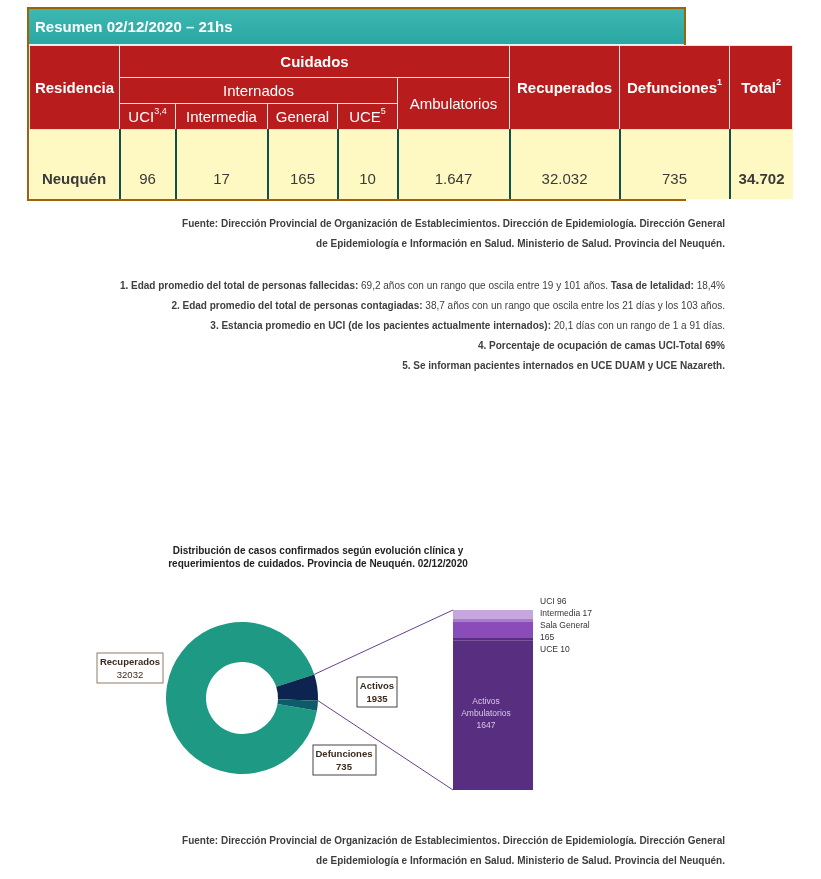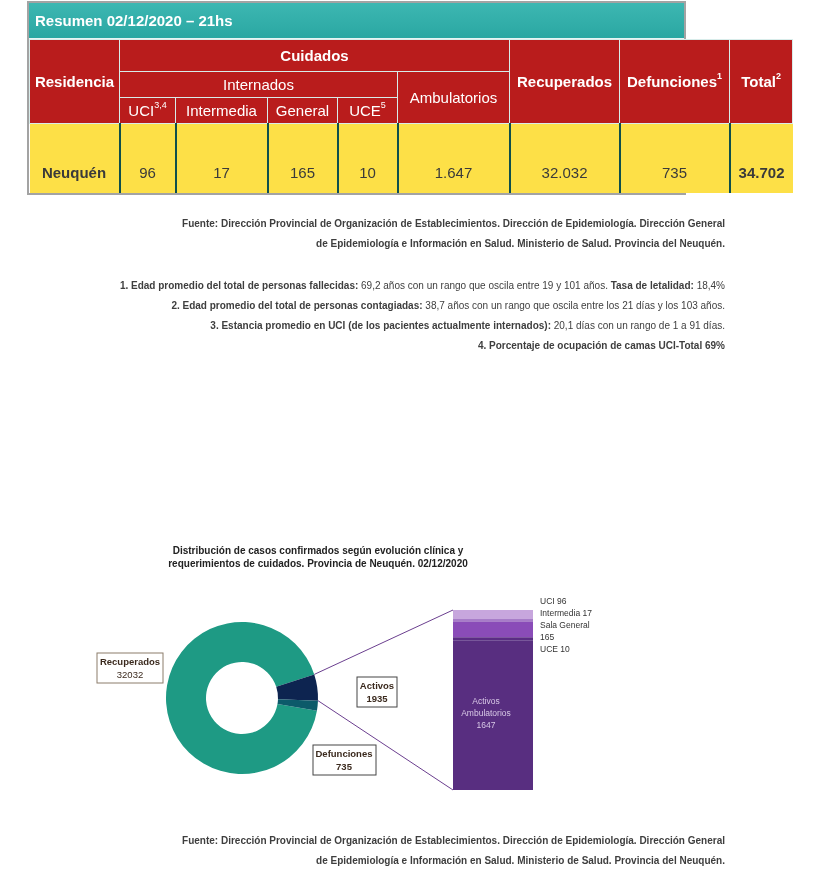--- a/index.html
+++ b/index.html
@@ -1,29 +1,29 @@
 <!DOCTYPE html>
 <html><head>
 <meta charset="utf-8">
 <style>
   html, body { margin:0; padding:0; background:#ffffff; }
   body { width:821px; height:879px; position:relative; overflow:hidden;
          font-family:"Liberation Sans", sans-serif; color:#3a3a3a; }
 
   
-  .tbl { position:absolute; left:27px; top:1px; width:659px;
-         border:2px solid #a3a3a3; box-sizing:border-box; }
+  .tbl { position:absolute; left:27px; top:7px; width:659px;
+         border:2px solid #a16207; box-sizing:border-box; }
   .tbl-title { height:35px; background:linear-gradient(#3db7b2,#2aa7a2);
                color:#fff; font-weight:bold; font-size:15px; line-height:35px;
                padding-left:6px; border-bottom:1px solid #e6f4f3; }
   table.grid { border-collapse:collapse; width:100%; table-layout:fixed; }
   table.grid th { background:#b91c1c; color:#fff; font-weight:normal;
                   font-size:15px; border:1px solid #d8ecea; padding:0; }
   table.grid th.b { font-weight:bold; }
-  table.grid td { background:#fde047; font-size:15px; text-align:center;
+  table.grid td { background:#fef9c3; font-size:15px; text-align:center;
                   color:#3a3a3a; border-left:2px solid #0f4f4c; padding:0;
                   vertical-align:bottom; padding-bottom:12px; }
   table.grid td:first-child { border-left:none; font-weight:bold; }
   table.grid td.total { font-weight:bold; }
   sup { font-size:9px; vertical-align:top; position:relative; top:-2px; }
 
   
   .txt { position:absolute; left:15px; width:710px; font-size:10px;
          line-height:20px; color:#3e3e3e;text-align:right; }
   .txt .bold { font-weight:bold;margin-top:13px; }
@@ -91,20 +91,21 @@
 <div class="txt src1">
   <div>Fuente: Dirección Provincial de Organización de Establecimientos. Dirección de Epidemiología. Dirección General</div>
   <div>de Epidemiología e Información en Salud. Ministerio de Salud. Provincia del Neuquén.</div>
 </div>
 
 <div class="txt notes">
   <div><span class="bold">1. Edad promedio del total de personas fallecidas:</span><span> 69,2 años con un rango que oscila entre 19 y 101 años.</span><span class="bold"> Tasa de letalidad:</span><span> 18,4%</span></div>
   <div><span class="bold">2. Edad promedio del total de personas contagiadas:</span><span> 38,7 años con un rango que oscila entre los 21 días y los 103 años.</span></div>
   <div><span class="bold">3. Estancia promedio en UCI (de los pacientes actualmente internados):</span><span> 20,1 días con un rango de 1 a 91 días.</span></div>
   <div><span class="bold">4. Porcentaje de ocupación de camas UCI-Total 69%</span><span></span></div>
+  <div><span class="bold">5. Se informan pacientes internados en UCE DUAM y UCE Nazareth.</span><span></span></div>
 </div>
 
 <div class="chart-title">Distribución de casos confirmados según evolución clínica y requerimientos de cuidados. Provincia de Neuquén. 02/12/2020</div>
 
 <svg id="chart" width="821" height="230">
   <g id="donut">
       <path d="M316.9285422901223,120.7166642747755 A76,76 0 1 1 314.25303215710625,84.43096641556608 L276.2251204954714,96.8357209336892 A36,36 0 1 0 277.49246740058425,114.02368307752523 Z" fill="#1e9a84"></path>
       <path d="M314.25303215710625,84.4309664155661 A76,76 0 0 1 317.9533607200475,110.66214111766185 L277.9779077094962,109.2610142136293 A36,36 0 0 0 276.2251204954714,96.8357209336892 Z" fill="#0d2450"></path>
       <path d="M317.9533607200475,110.66214111766185 A76,76 0 0 1 316.9285422901223,120.7166642747755 L277.49246740058425,114.02368307752523 A36,36 0 0 0 277.9779077094962,109.2610142136293 Z" fill="#0c5a6a"></path>
     </g>

